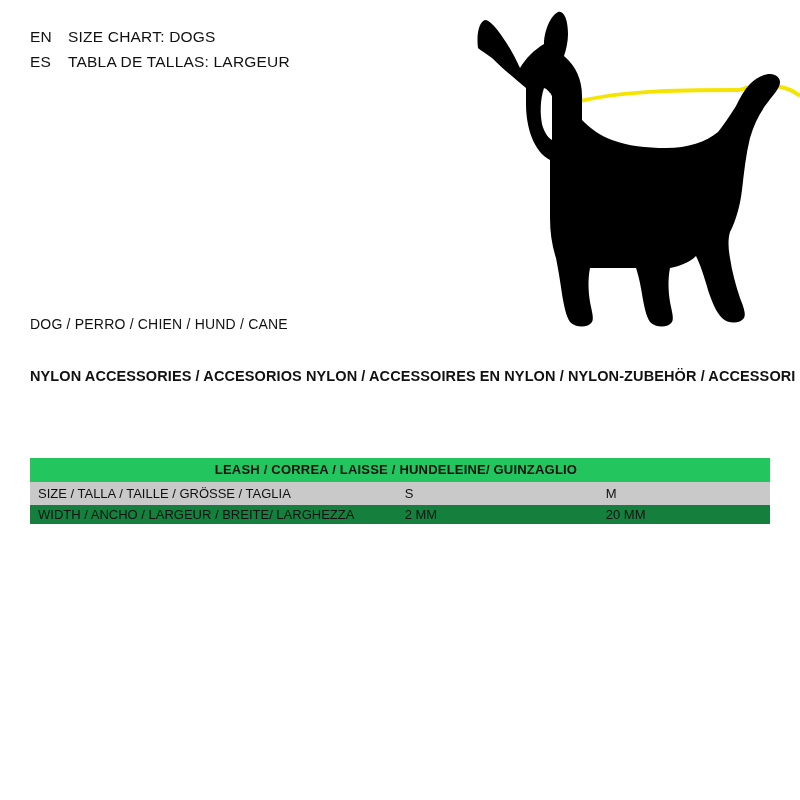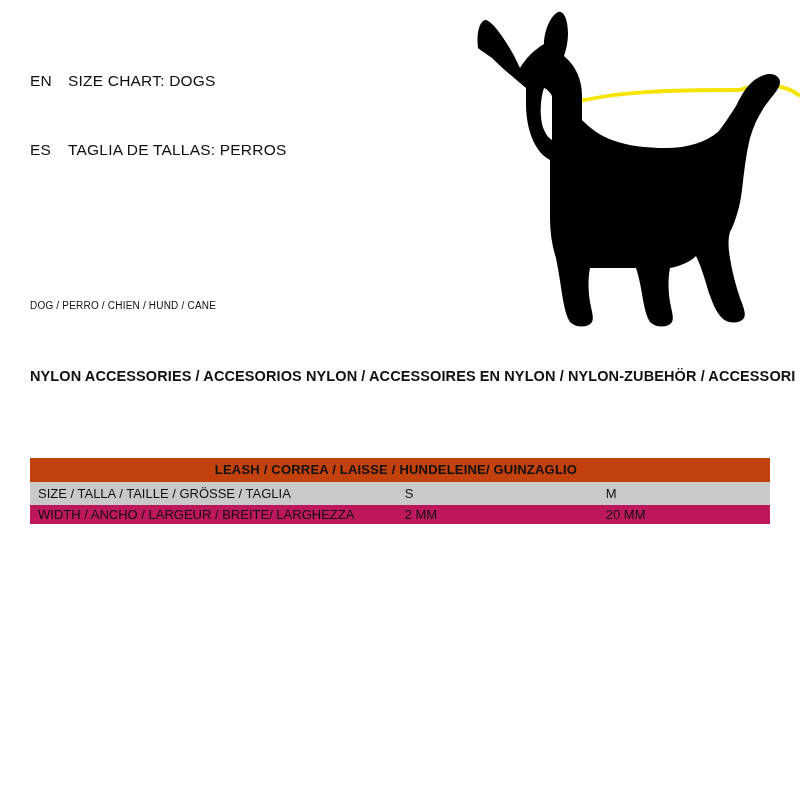--- a/index.html
+++ b/index.html
@@ -23,21 +23,20 @@
     left: 30px;
     width: 420px;
   }
   .lang-row {
     display: flex;
     align-items: baseline;
     font-size: 15.5px;
     letter-spacing: 0.2px;
     line-height: 25px;
     white-space: nowrap;
-    margin-top: 44px;
   }
   .lang-code {
     width: 38px;
     flex: 0 0 38px;
   }
   .lang-text {
     flex: 1 1 auto;
   }
 
   
@@ -50,23 +49,23 @@
   }
   .dog-art svg {
     display: block;
     width: 100%;
     height: 100%;
   }
 
   
   .caption-dog {
     position: absolute;
-    top: 300px;
-    left: 30px;
-    font-size: 10px;
+    top: 316px;
+    left: 30px;
+    font-size: 14px;
     letter-spacing: 0.2px;
   }
   .caption-nylon {
     position: absolute;
     top: 368px;
     left: 30px;
     font-size: 14.5px;
     font-weight: bold;
     letter-spacing: 0.1px;
     white-space: nowrap;
@@ -75,58 +74,58 @@
   
   .size-table {
     position: absolute;
     top: 458px;
     left: 30px;
     width: 740px;
     border-collapse: collapse;
     font-size: 13px;
   }
   .size-table .title-cell {
-    background: #c2410c;
+    background: #22c55e;
     text-align: center;
     font-weight: bold;
     font-size: 13px;
     letter-spacing: 0.2px;
     padding: 4px 8px 5px 0;
   }
   .size-table td {
     padding: 2px 0 2px 8px;
     vertical-align: middle;
   }
   .size-table tr.head-row {
     background: #c9c9c9;
     border-radius: 9px;
   }
   .size-table tr.head-row td {
     padding-top: 4px;
     padding-bottom: 4px;
   }
   .size-table tr.data-row {
-    background: #be185d;
+    background: #15803d;
     margin-top: 16px;
   }
   .col-label { width: 370px; }
   .col-s { width: 200px; }
   .col-m { width: 170px; }
 </style>
 </head>
 <body>
 
 <div class="lang-block">
   <div class="lang-row">
     <span class="lang-code">EN</span>
     <span class="lang-text">SIZE CHART: DOGS</span>
   </div>
   <div class="lang-row">
     <span class="lang-code">ES</span>
-    <span class="lang-text">TAGLIA DE TALLAS: PERROS</span>
+    <span class="lang-text">TABLA DE TALLAS: LARGEUR</span>
   </div>
 </div>
 
 <div class="dog-art">
   <svg viewBox="0 0 360 340" xmlns="http://www.w3.org/2000/svg" aria-hidden="true">
 
     <path d="M300 80 C 330 70, 350 78, 360 86" fill="none" stroke="#f5e400" stroke-width="4"></path>
     <path d="M125 95 C 175 80, 240 80, 300 80" fill="none" stroke="#f5e400" stroke-width="4"></path>
 
     <path fill="#000000" d="

